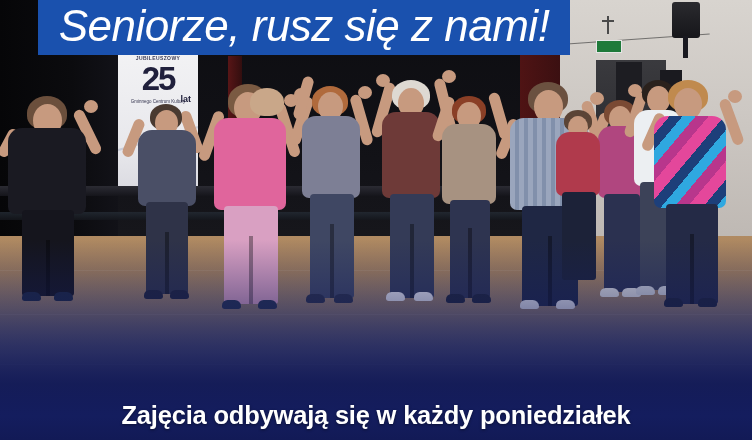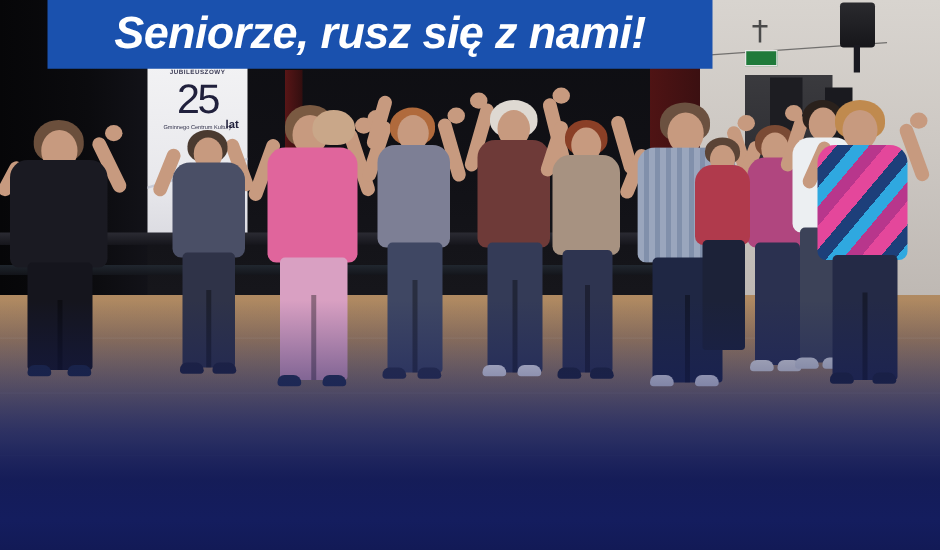--- a/index.html
+++ b/index.html
@@ -108,21 +108,21 @@
     left: 118px; top: 52px; width: 80px; height: 135px;
     background: linear-gradient(180deg,#f2f2f4 0%,#e8e8ec 70%,#dcdce2 100%);
     overflow: hidden;
   }
   .jubilee-top {
     font-size: 5px; color: #3b3b55; text-align: center;
     letter-spacing: .4px; padding-top: 3px; font-weight: bold;
   }
   .jubilee-num {
     font-size: 33px; color: #20203c; text-align: center;
-    line-height: 36px; font-weight: normal; letter-spacing: -2px;
+    line-height: 36px; font-weight: bold; letter-spacing: -2px;
   }
   .jubilee-lat {
     position: absolute; right: 7px; top: 42px;
     font-size: 9px; color: #20203c; font-weight: bold;
   }
   .jubilee-sub {
     font-size: 4.5px; color: #33334d; text-align: center; line-height: 6px;
     padding: 2px 6px 0;
   }
   .jubilee-swoosh {
@@ -213,22 +213,22 @@
     left: 38px; top: 0; width: 532px; height: 55px;
     background: #1a51ae;
     display: flex;
     align-items: center;
     justify-content: center;
   }
   .title-text {
     color: #ffffff;
     font-family: "Liberation Sans", sans-serif;
     font-style: italic;
-    font-weight: bold;
-    font-size: 36px;
+    font-weight: normal;
+    font-size: 44px;
     letter-spacing: -0.5px;
     white-space: nowrap;
     line-height: 1;
     padding-bottom: 3px;
   }
 
   
   .caption {
     position: absolute;
     left: 0; bottom: 6px; width: 752px;
@@ -427,15 +427,16 @@
     </div>
 
     <div class="bottom-scrim"></div>
   </div>
 
   <div class="title-banner">
     <span class="title-text">Seniorze, rusz się z nami!</span>
   </div>
 
   <div class="caption">
+    <span class="caption-line">Zajęcia odbywają się w każdy poniedziałek</span>
   </div>
 
 </div>
 
 </body></html>

